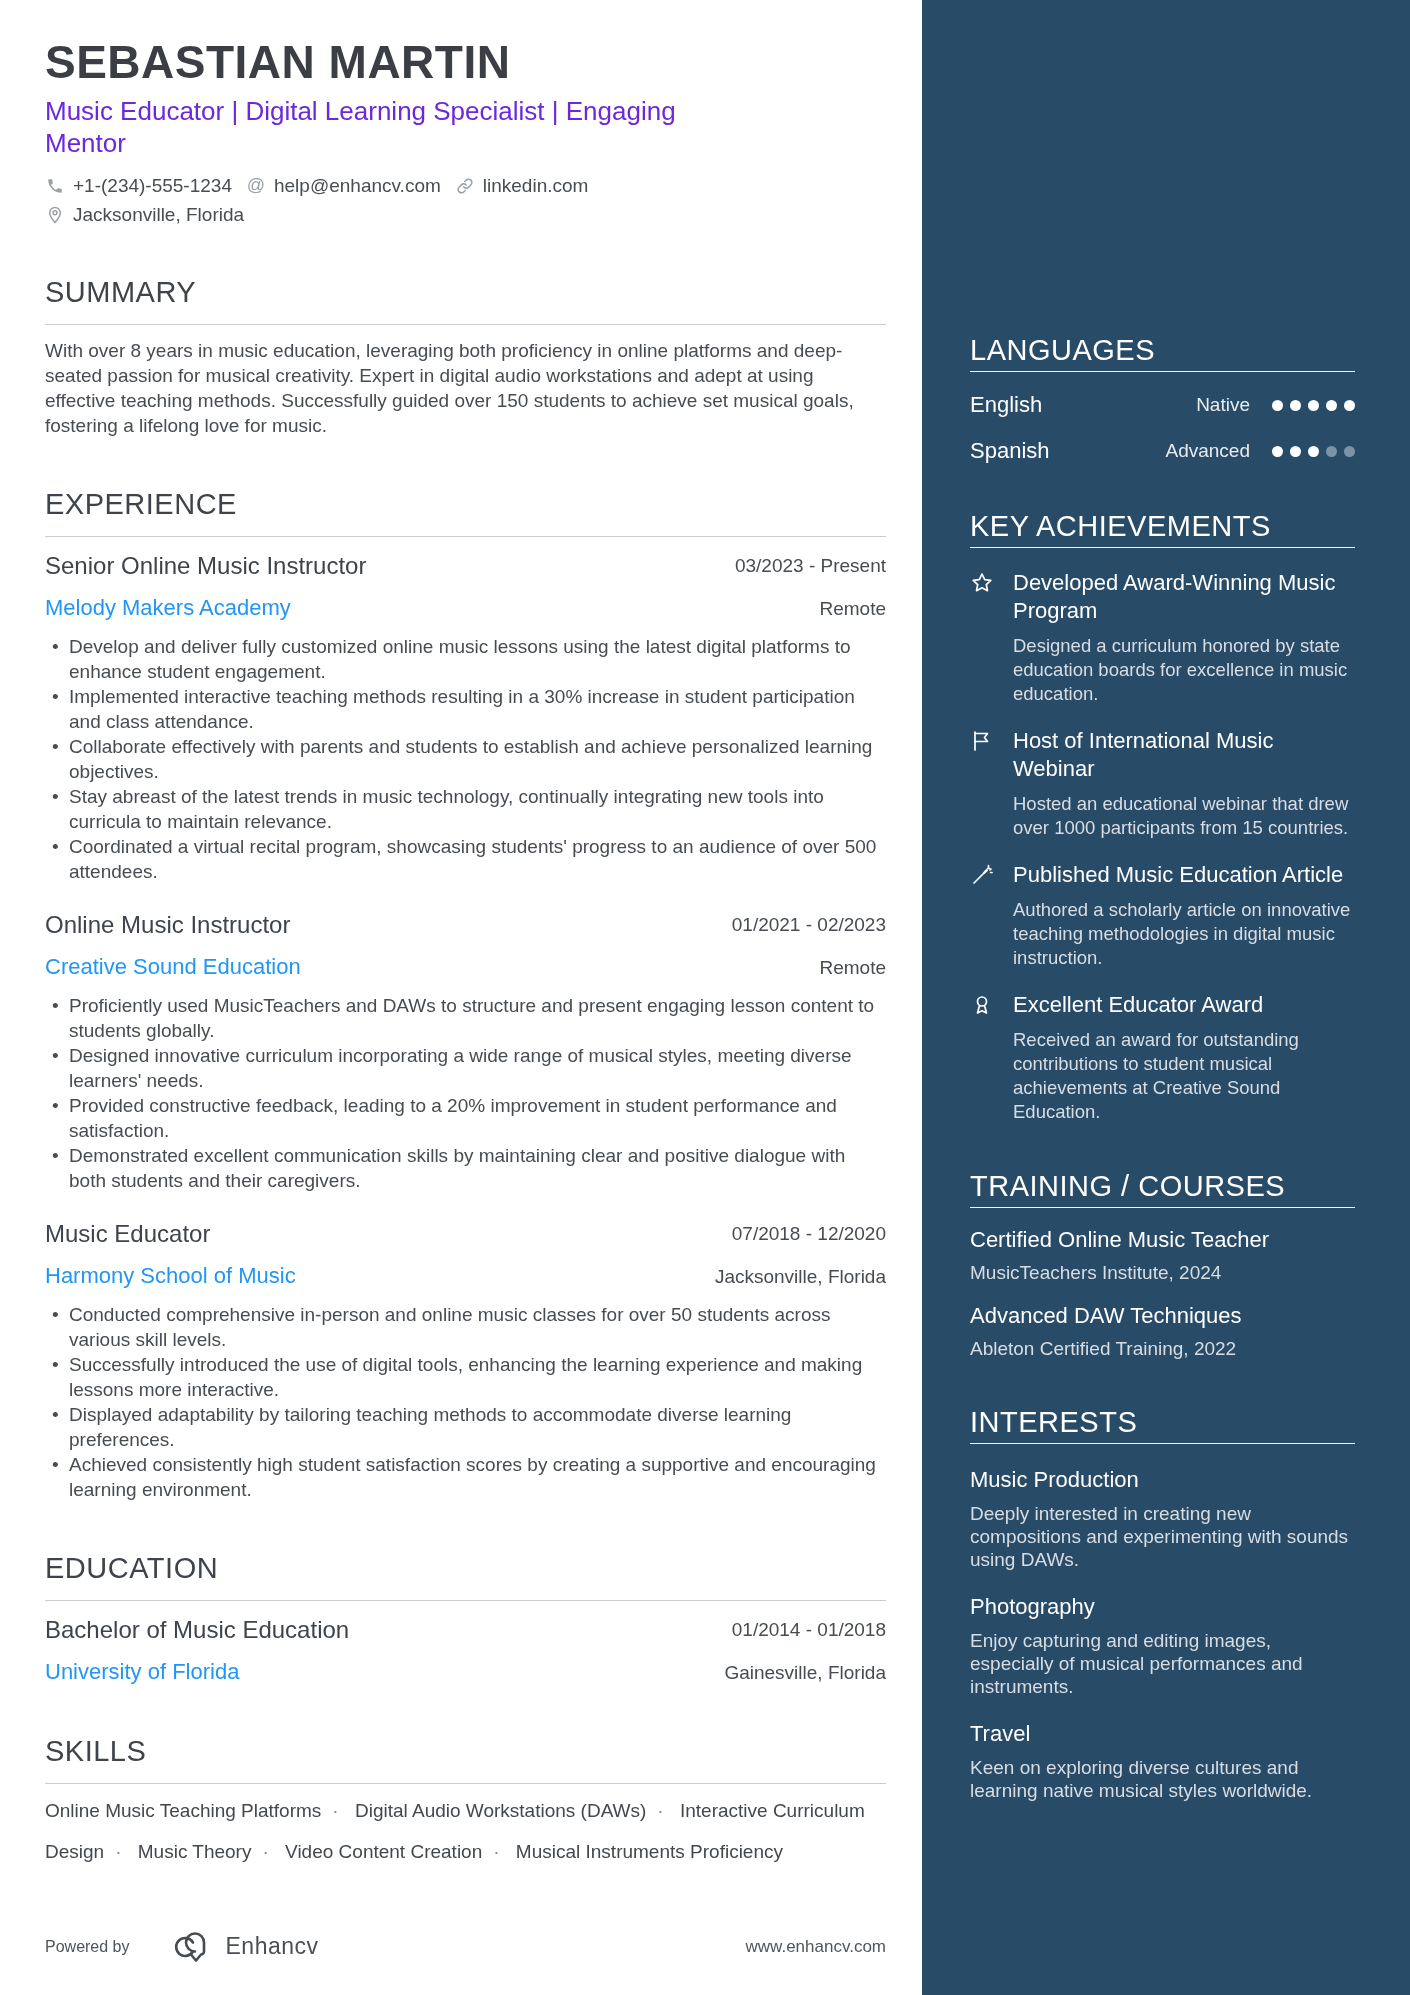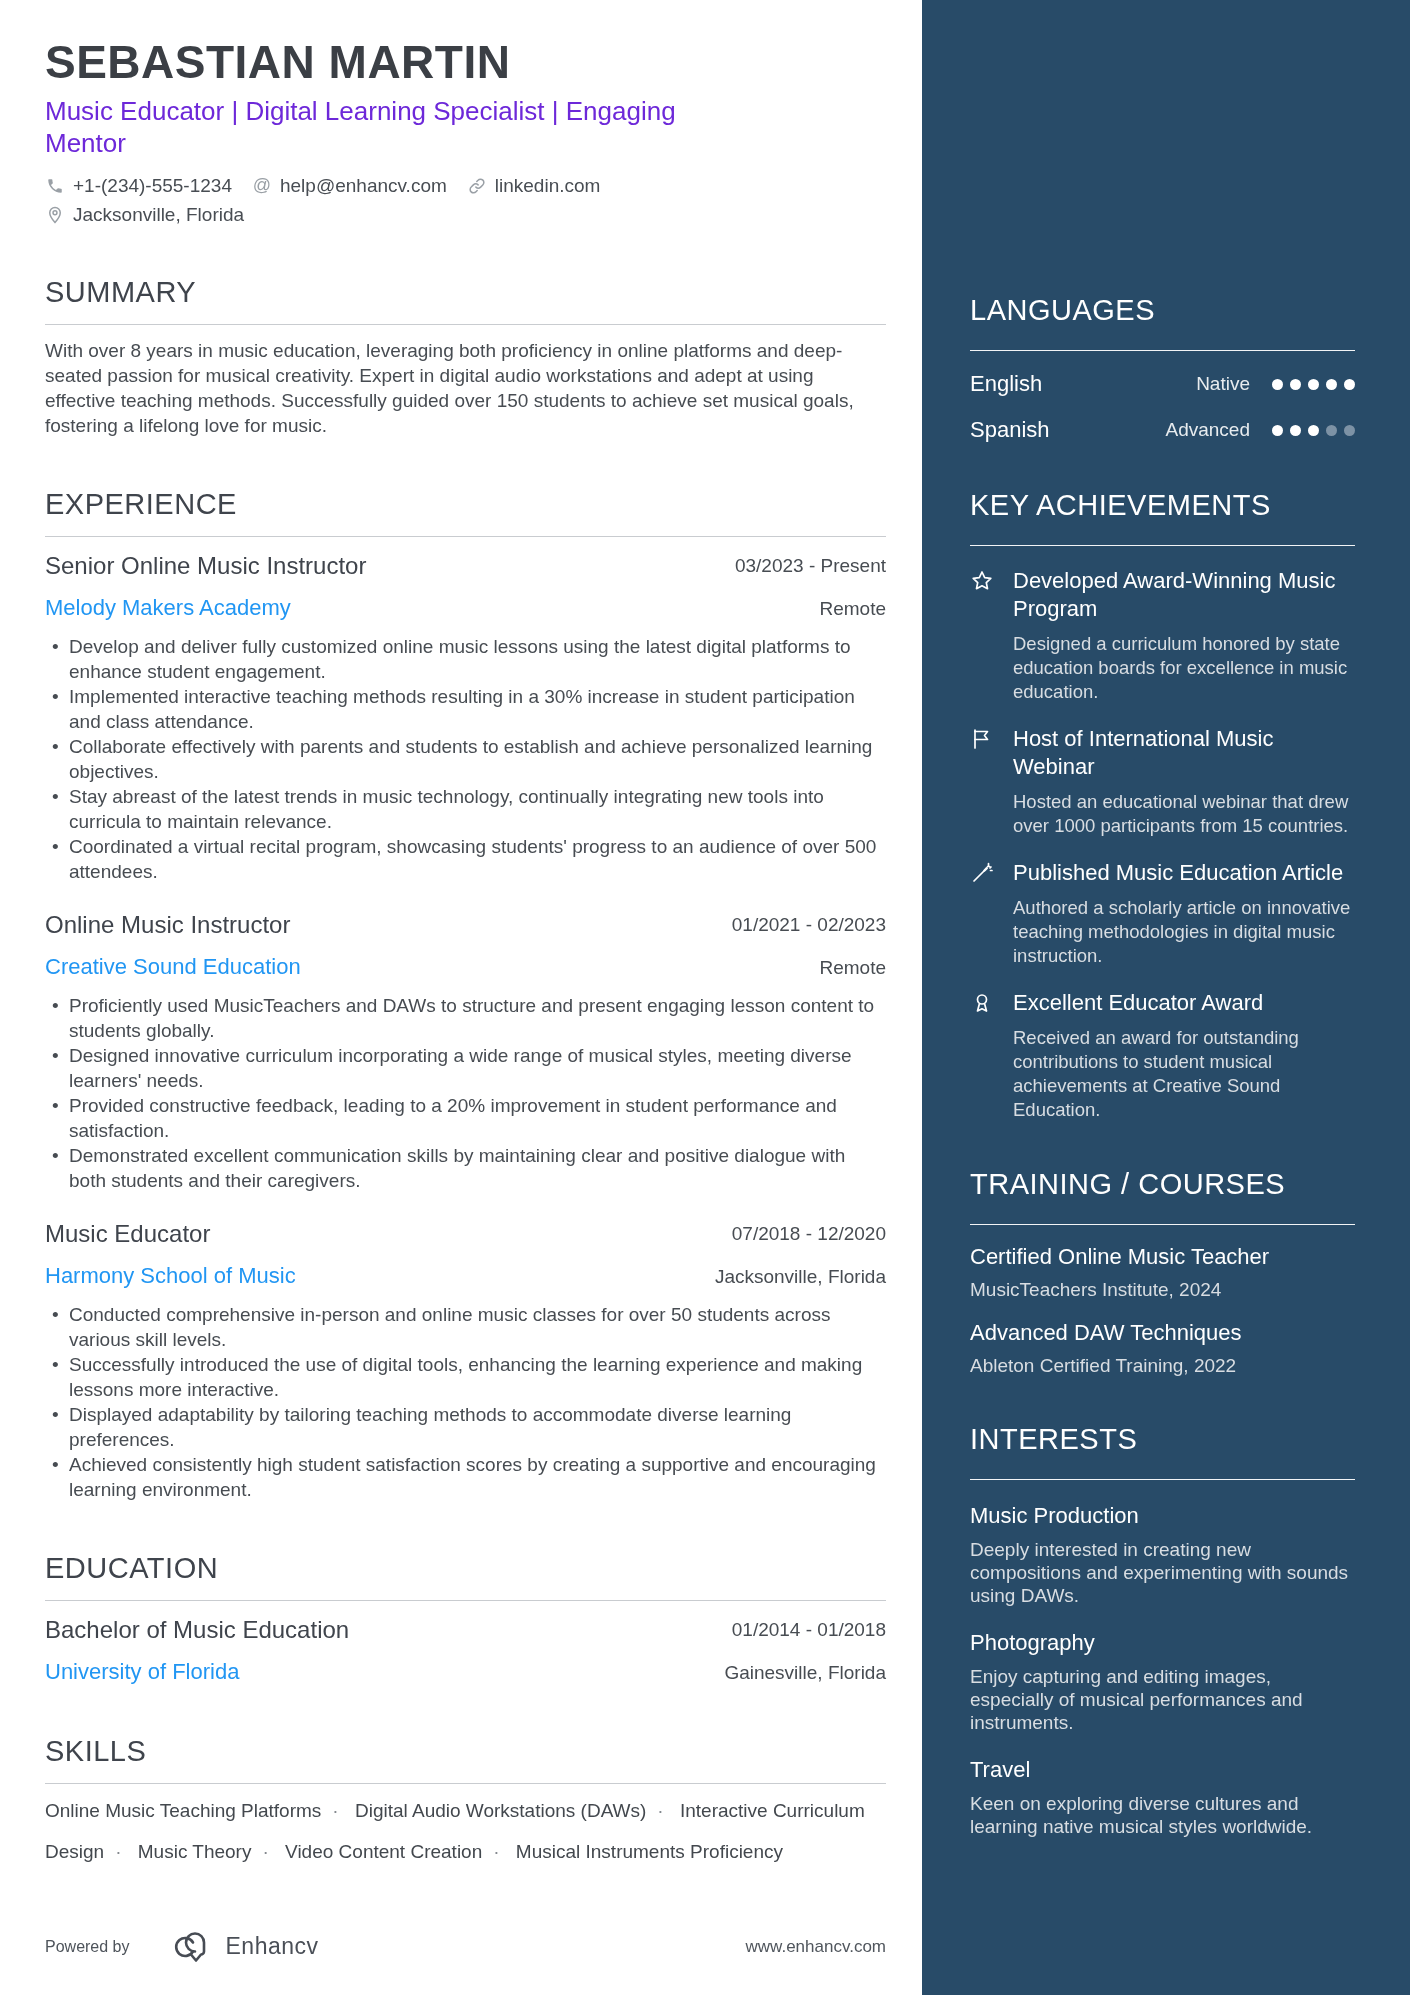--- a/index.html
+++ b/index.html
@@ -16,21 +16,21 @@
   }
   .name {
     font-size: 46px; font-weight: 700; color: #3b3f45; letter-spacing: .5px;
     line-height: 1.15;
   }
   .headline {
     margin-top: 6px; font-size: 26px; line-height: 1.25; font-weight: 400;
     color: #6d28d9; max-width: 650px;
   }
   .contact-rows { margin-top: 15px; }
-  .contact-row { display: flex; align-items: center; gap: 20px; margin-top: 7px; }
+  .contact-row { display: flex; align-items: center; gap: 14px; margin-top: 7px; }
   .contact-item { display: flex; align-items: center; gap: 8px; font-size: 19px; color: #484d53; }
   .cicon { width: 20px; height: 20px; display: inline-flex; align-items: center; justify-content: center; color: #9aa0a6; }
   .cicon svg { width: 18px; height: 18px; }
   .at-glyph { font-size: 18px; color: #9aa0a6; font-weight: 400; }
 
   .section { margin-top: 50px; }
   .section h2 {
     font-size: 29px; font-weight: 500; color: #3f444c; letter-spacing: .5px;
     padding-bottom: 15px; border-bottom: 1px solid #c9ccd0;
   }
@@ -66,21 +66,21 @@
 
   
   .sidebar {
     width: 488px; background: #284b68; color: #ffffff;
     padding: 294px 55px 40px 48px;
   }
   .sb-section { margin-top: 0; }
   .sb-section + .sb-section { margin-top: 46px; }
   .sb-section h2 {
     font-size: 29px; font-weight: 500; color: #ffffff; letter-spacing: .5px;
-    padding-bottom: 23px; border-bottom: 1.5px solid #f2f4f6;
+    padding-bottom: 4px; border-bottom: 1.5px solid #f2f4f6; margin-top: 40px;
   }
   .lang-row { display: flex; align-items: center; margin-top: 20px; }
   .lang-name { font-size: 22px; color: #ffffff; flex: 1; }
   .lang-level { font-size: 19px; color: #e8ecef; margin-right: 22px; }
   .lang-dots { display: inline-flex; gap: 7px; align-items: center; }
   .dot { width: 11px; height: 11px; border-radius: 50%; background: #7d92a5; display: inline-block; }
   .dot--filled { background: #ffffff; }
 
   .ach-item { display: flex; gap: 17px; margin-top: 21px; }
   .ach-icon { width: 26px; flex: 0 0 26px; padding-top: 2px; color: #ffffff; }

